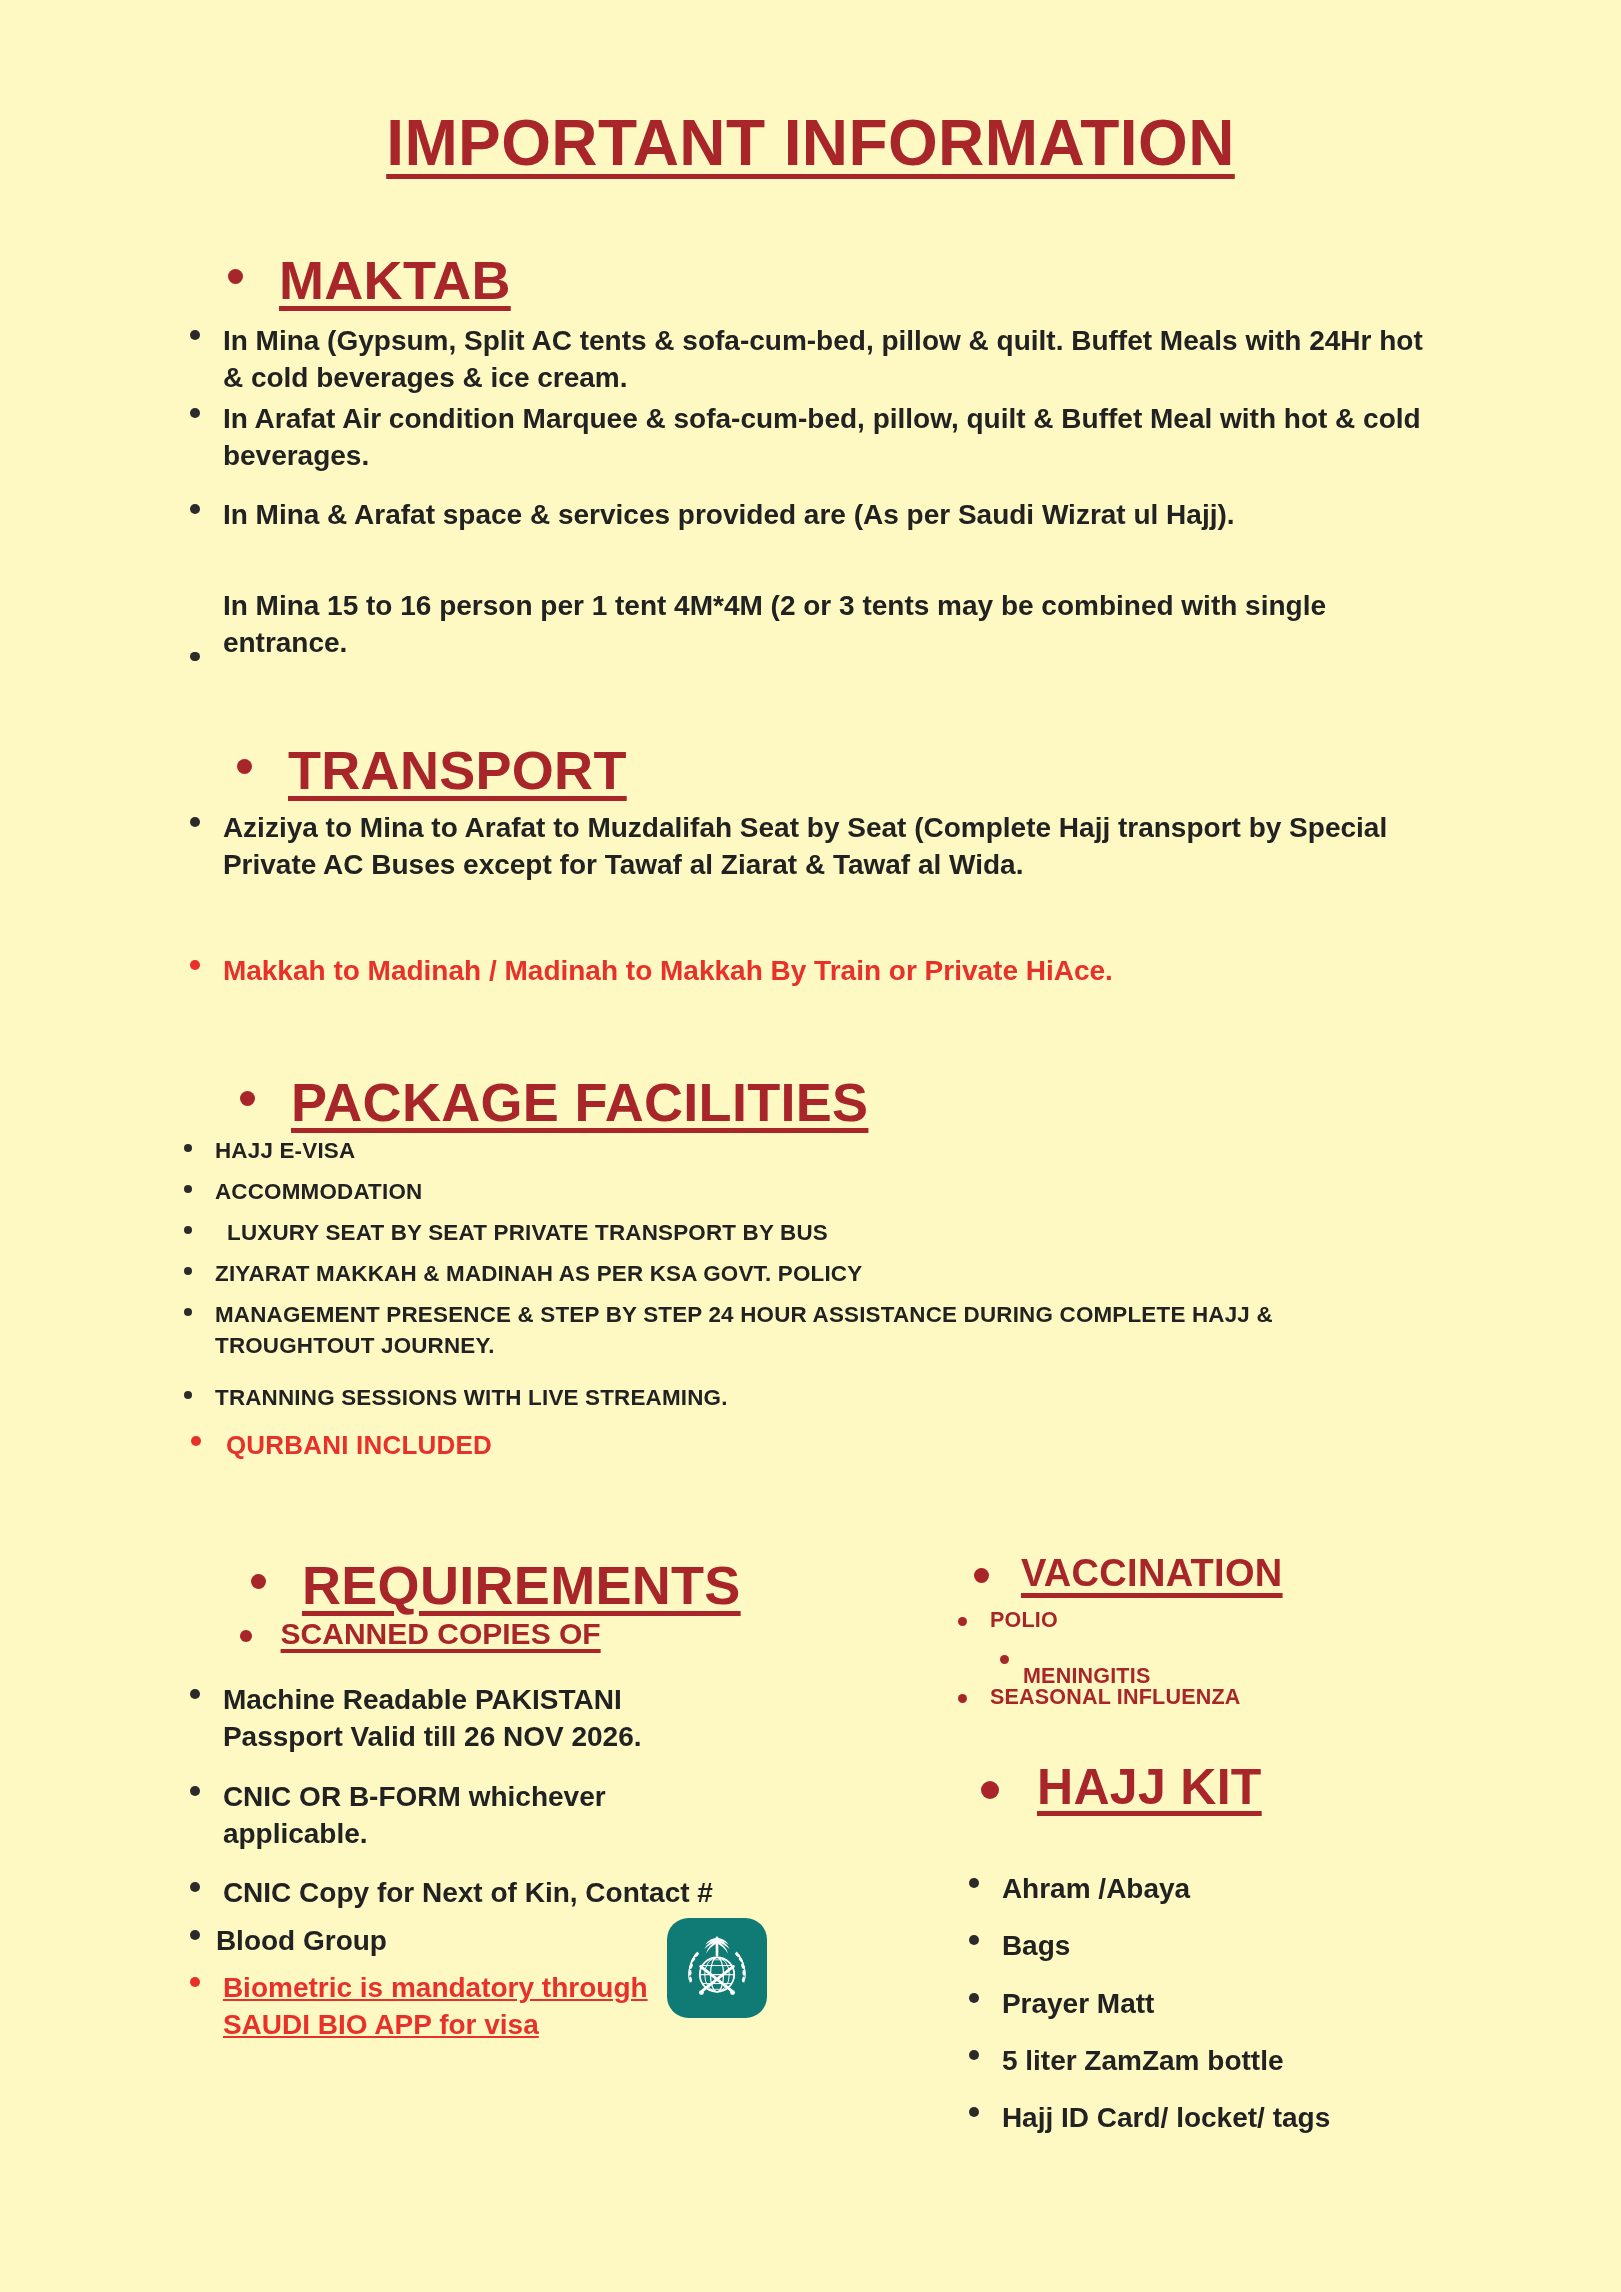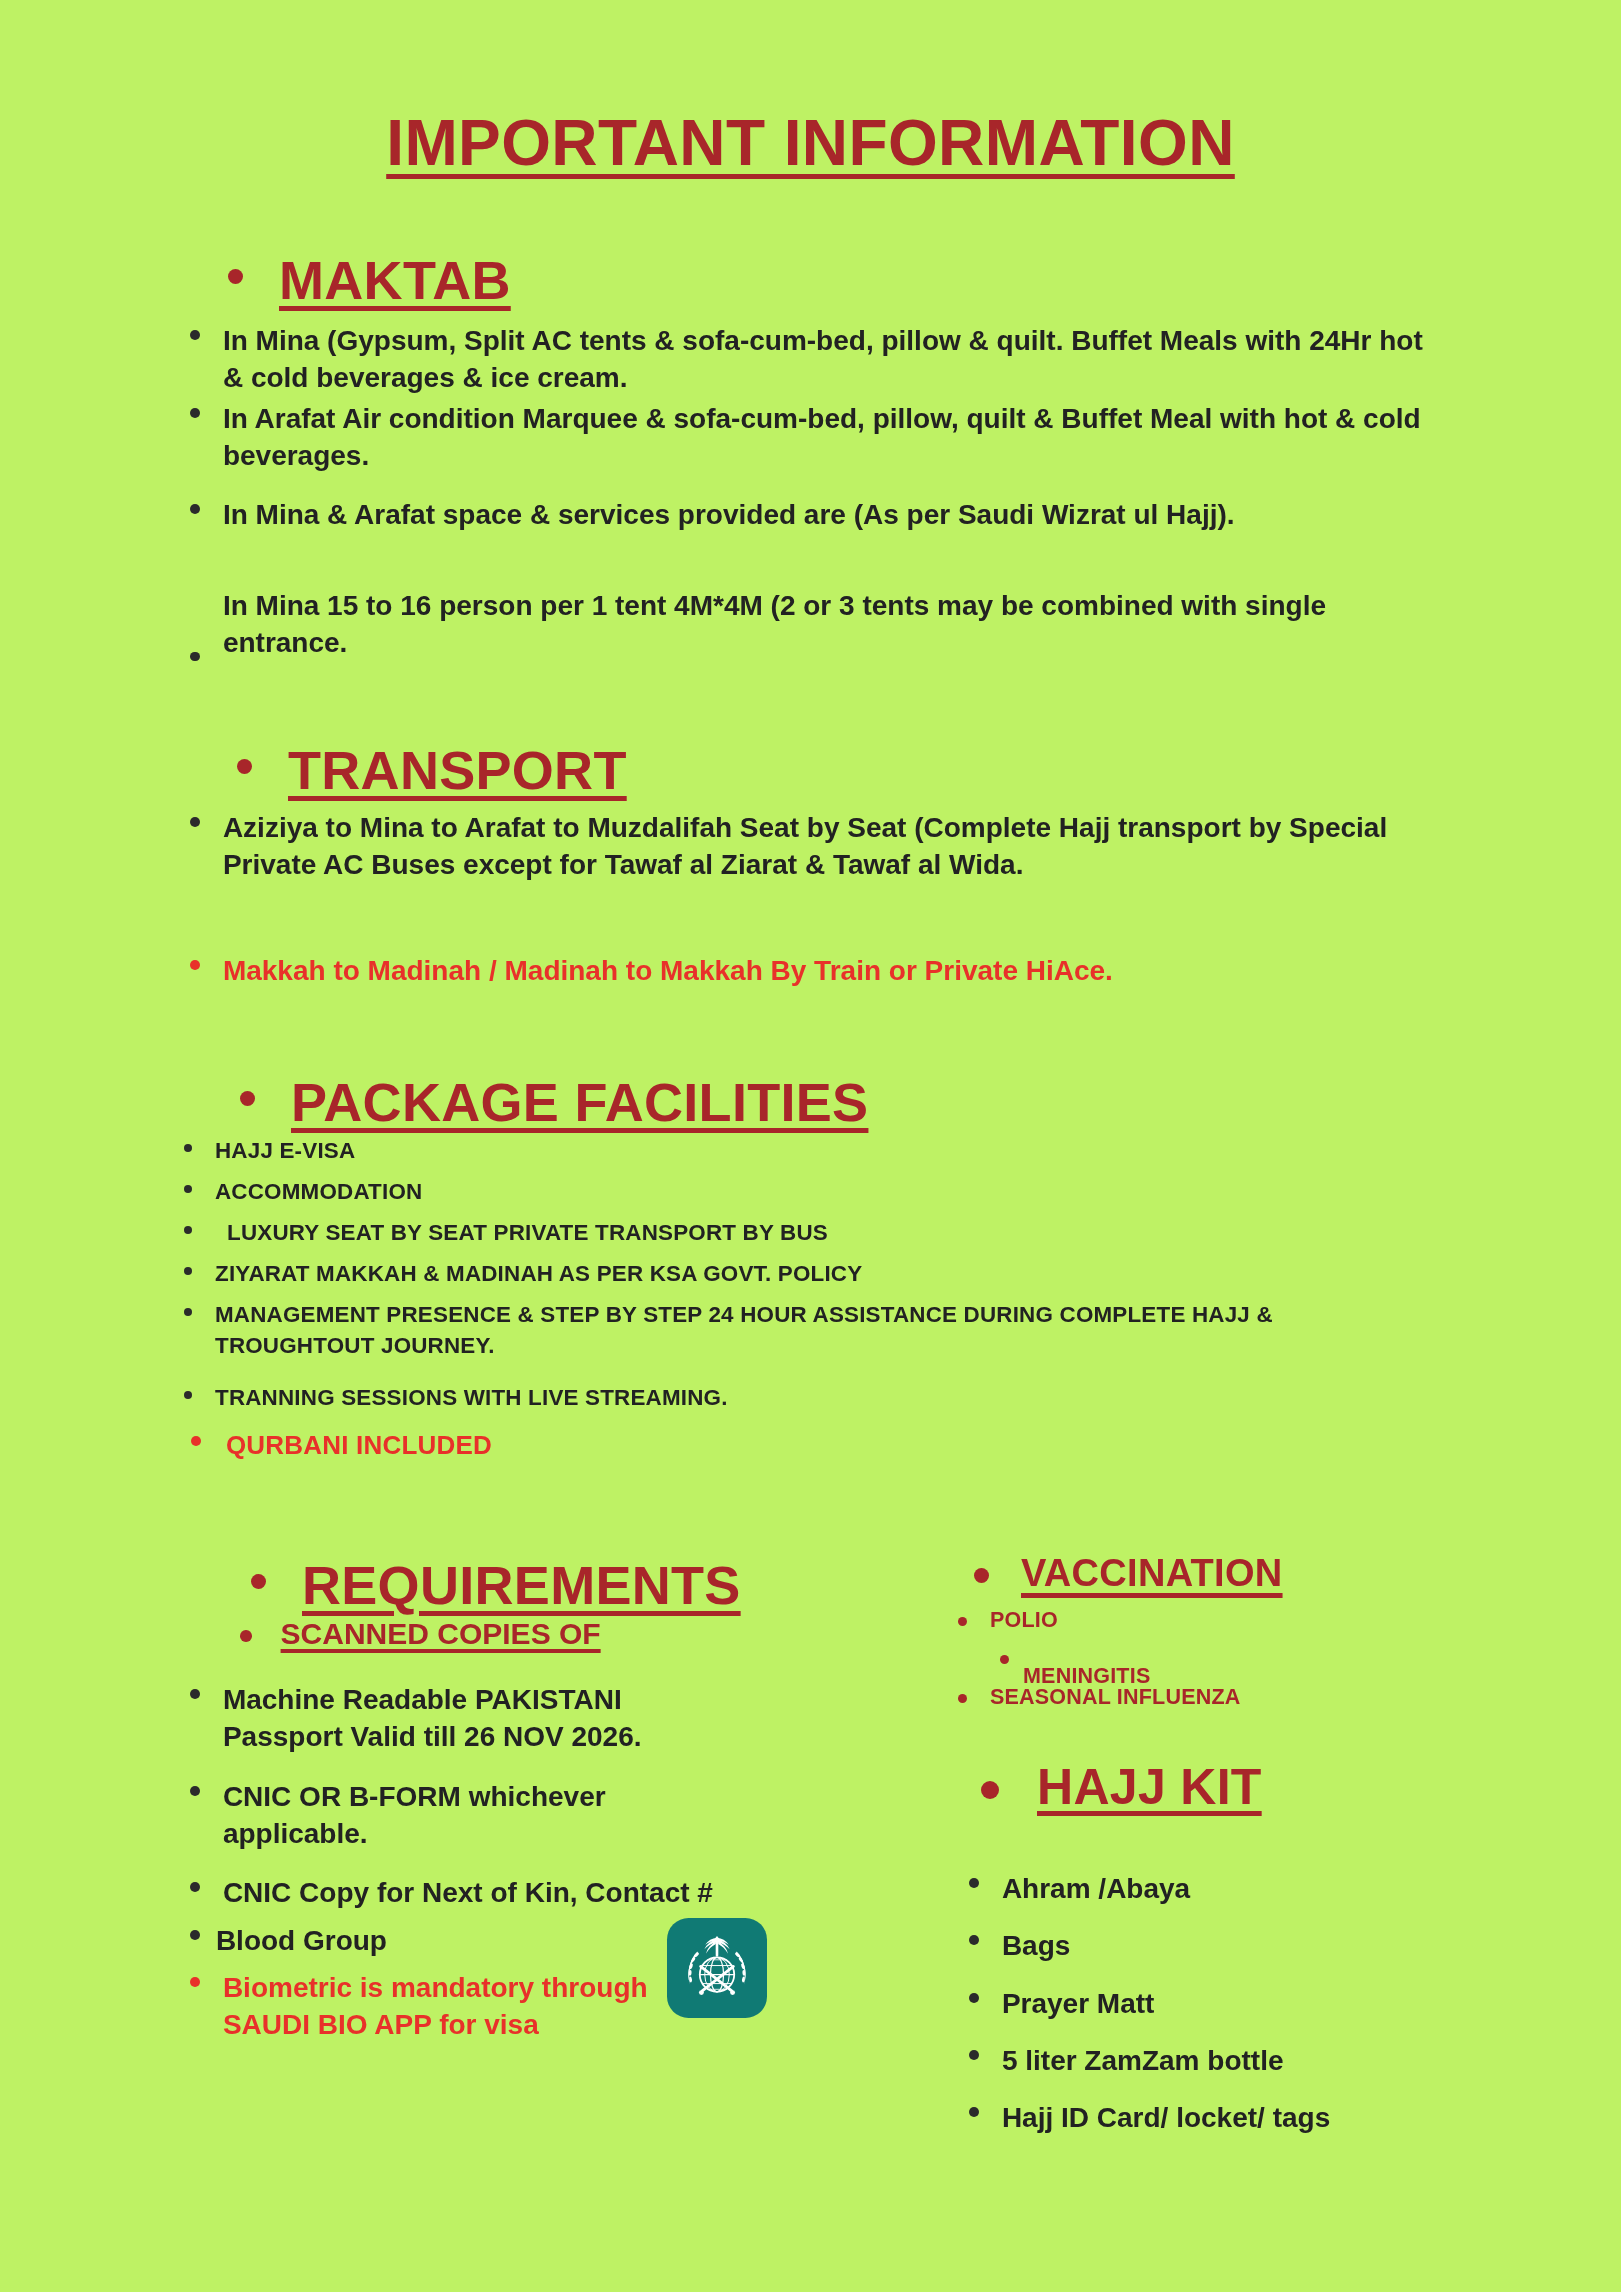--- a/index.html
+++ b/index.html
@@ -2,21 +2,21 @@
 <html style="font-size:14.3px"><head>
 <meta charset="utf-8">
 <style>
   * { margin:0; padding:0; box-sizing:border-box; }
   html, body {
     width:1621px; height:2293px;
     background:#ffffff;
     font-family:"Liberation Sans", sans-serif;
     overflow:hidden;
   }
-  .page { position:relative; width:1621px; height:2293px; background:#bef264; }
+  .page { position:relative; width:1621px; height:2293px; background:#fef9c3; }
 
   
   .doc-title {
     position:absolute; left:0; top:106px; width:1621px;
     text-align:center;
     font-size:64px; font-weight:bold; letter-spacing:0.4px;
     color:#A8262A;
     text-decoration:underline;
     text-decoration-thickness:5.4px;
     text-underline-offset:9px;
@@ -58,21 +58,21 @@
   .pf-txt { font-size:22.4px; font-weight:bold; color:#222222; line-height:1.38; letter-spacing:0.2px; }
   .pf-txt.red { color:#E8312A; font-size:26px; }
   .pf-row.red-item .bullet { width:9.9px; height:9.9px; background:#E8312A; }
 
   
   .vac-row .bullet { width:9px; height:9px; background:#A8262A; margin-top:0.6em; }
   .vac-txt { font-size:21.5px; font-weight:bold; color:#A8262A; letter-spacing:0.2px; }
 
   
   .req-txt { font-size:28px; font-weight:bold; color:#222222; line-height:1.33; }
-  .req-txt.red { color:#E8312A; }
+  .req-txt.red { color:#E8312A;text-decoration:underline; }
   .kit-txt { font-size:28px; font-weight:bold; color:#222222; line-height:1.33; }
 
   
   .saudi-logo {
     position:absolute; left:667px; top:1918px;
     width:100px; height:100px;
     background:#107A74; border-radius:21.5px;
     display:flex; align-items:center; justify-content:center;
   }
   .saudi-logo svg { display:block; }

